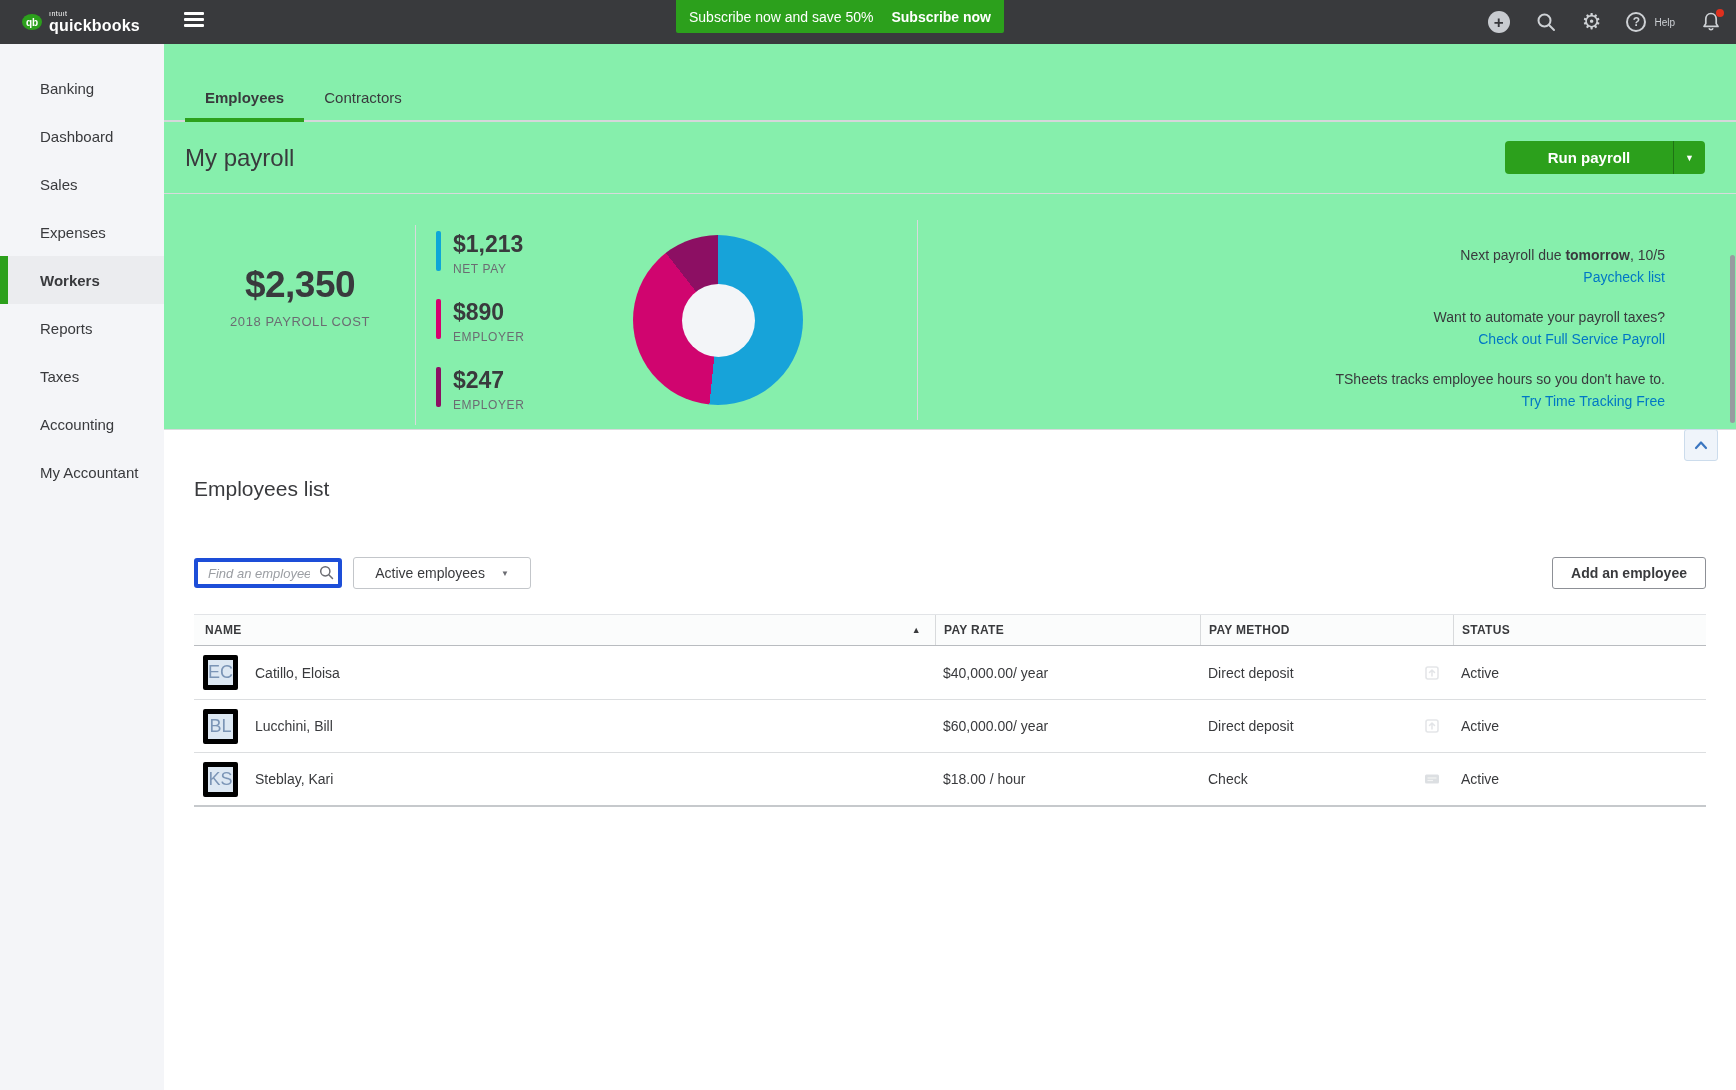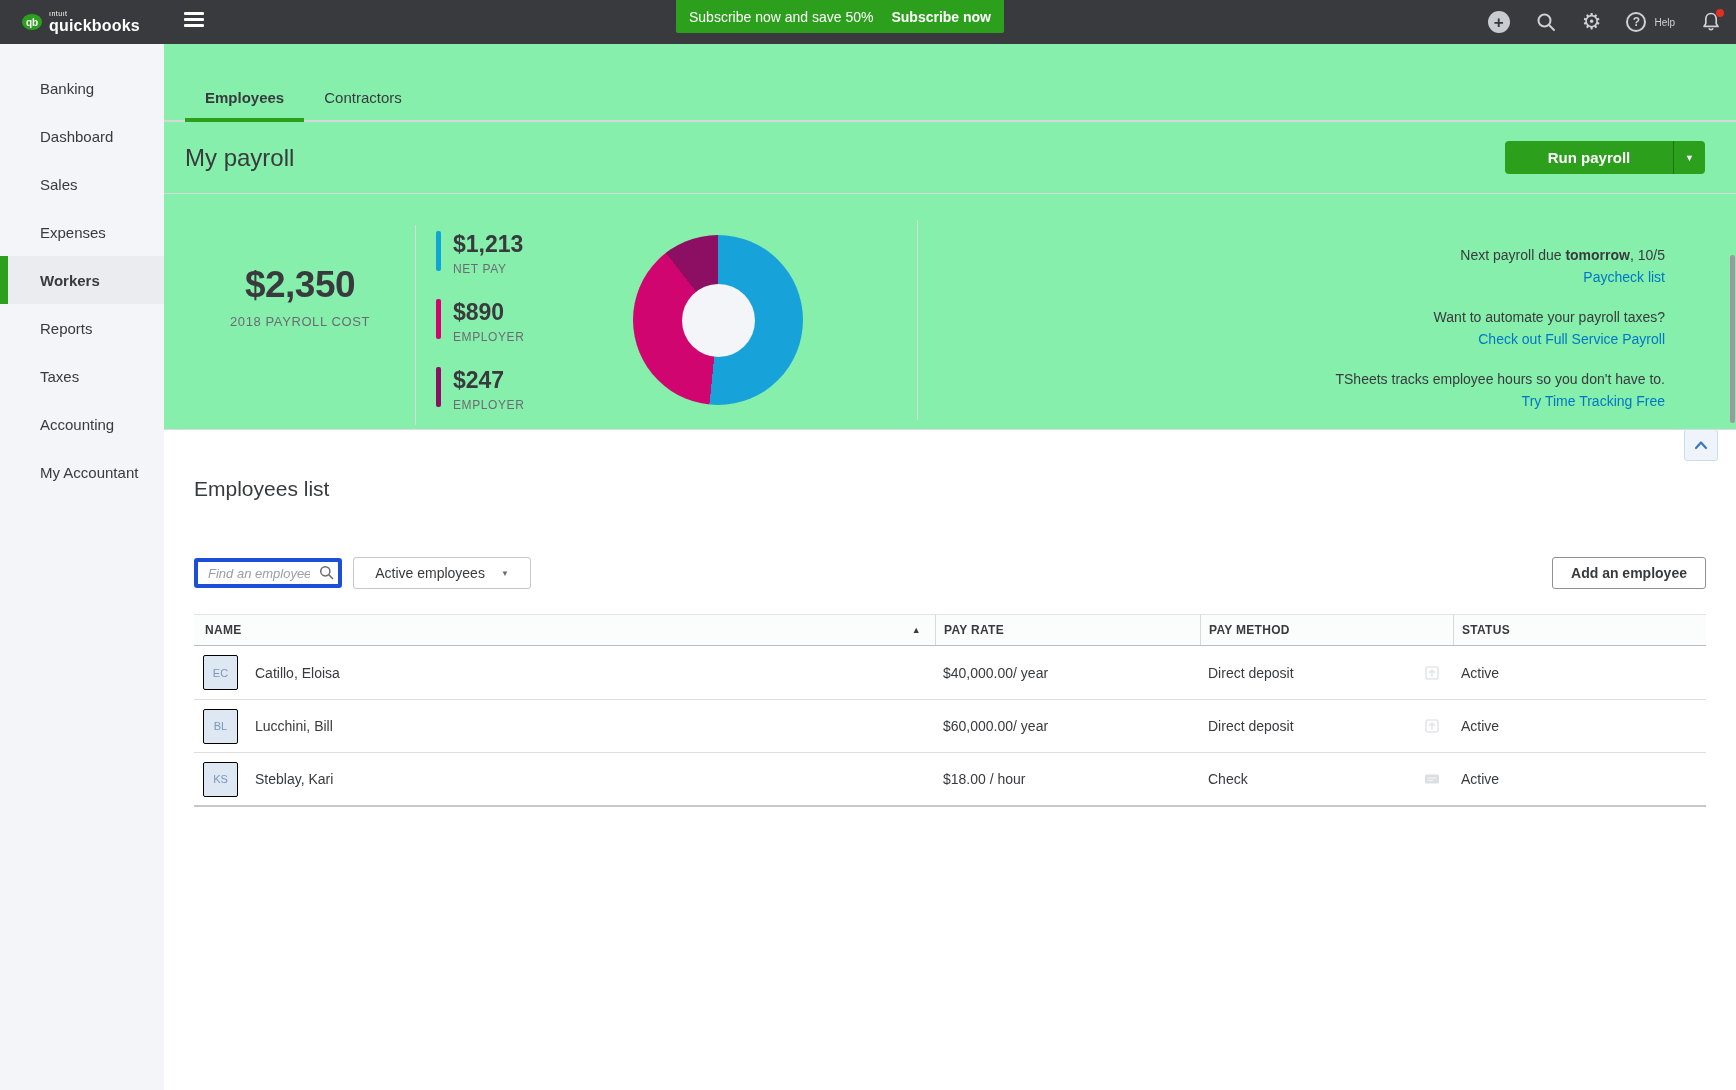--- a/index.html
+++ b/index.html
@@ -89,21 +89,21 @@
   .th.c-method { flex: 0 0 253px; border-left: 1px solid #d8dadc; }
   .th.c-status { flex: 1; border-left: 1px solid #d8dadc; }
   .sort-arrow { margin-left: auto; padding-right: 14px; font-size: 9px; cursor: pointer; }
   .tr { display: flex; align-items: center; height: 53px; font-size: 14px; cursor: pointer; }
   .tr + .tr { border-top: 1px solid #dcdee0; }
   .td { padding-left: 8px; }
   .td.c-name { flex: 0 0 741px; display: flex; align-items: center; padding-left: 9px; }
   .td.c-rate { flex: 0 0 265px; }
   .td.c-method { flex: 0 0 253px; display: flex; align-items: center; justify-content: space-between; padding-right: 12px; }
   .td.c-status { flex: 1; }
-  .avatar { width: 35px; height: 35px; border-radius: 2px; background: #dde8f3; border: 1px solid #000000; color: #7b95b6; font-size: 11px; display: flex; align-items: center; justify-content: center; }
+  .avatar { width: 35px; height: 35px; border-radius: 2px; background: #dde8f3; border: 5px solid #000000; color: #7b95b6; font-size: 18px; display: flex; align-items: center; justify-content: center; }
   .emp-name { margin-left: 17px; }
   .pm-icon { opacity: .9; }
 
   .scroll-thumb { position: absolute; right: 1px; top: 255px; width: 5px; height: 168px; background: #989ba0; border-radius: 3px; }
 </style>
 </head>
 <body>
 
 <div class="app">
 

